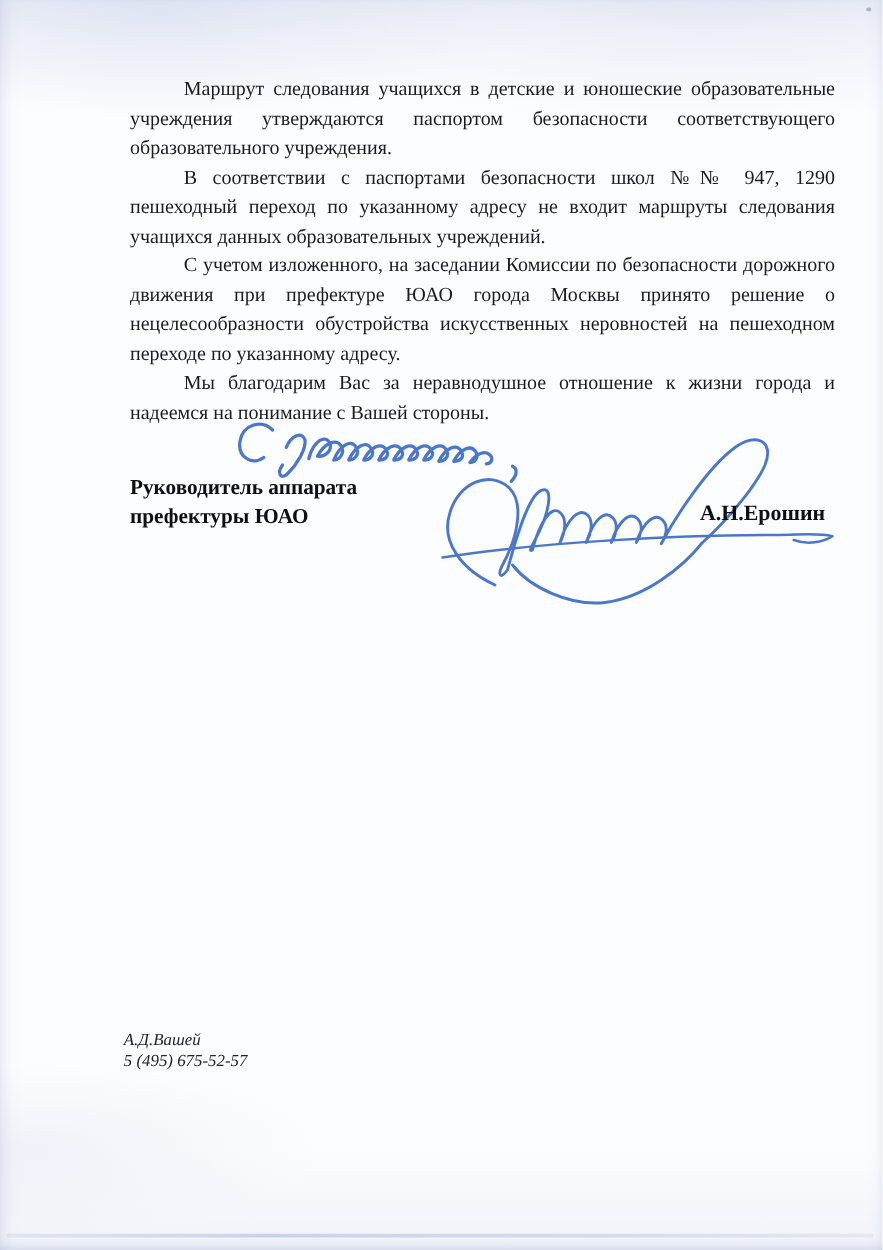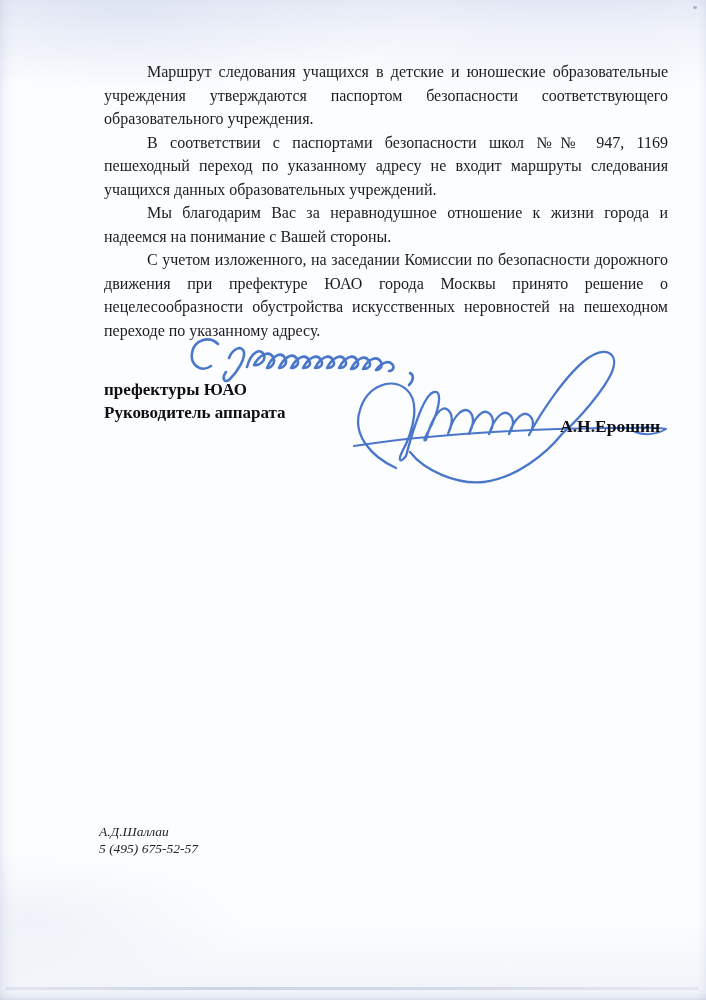--- a/index.html
+++ b/index.html
@@ -27,21 +27,21 @@
   }
   .letter-body p{margin:0;text-indent:43px;}
   .closing-svg{position:absolute;left:80px;top:330px;width:626px;height:170px;}
   .ink{fill:none;stroke:#4b77ca;stroke-linecap:round;stroke-linejoin:round;}
   .signer-title{
     position:absolute;left:104px;top:378px;
     font-size:17px;line-height:23px;font-weight:bold;color:#0e0e14;
     white-space:nowrap;
   }
   .signer-name{
-    position:absolute;left:560px;top:416px;
+    position:absolute;left:560px;top:400px;
     font-size:17.5px;font-weight:bold;color:#0e0e14;white-space:nowrap;
   }
   .footer-exec{
     position:absolute;left:99px;top:824px;
     font-size:13.5px;line-height:16.5px;font-style:italic;color:#23232e;
     white-space:nowrap;
   }
   .scan-bottom-line{
     position:absolute;left:5px;top:987px;width:694px;height:3px;
     background:linear-gradient(90deg,rgba(150,163,200,.18),rgba(152,165,202,.42) 30%,rgba(150,163,200,.30) 70%,rgba(150,163,200,.14));
@@ -53,23 +53,23 @@
   }
   .sr{position:absolute;width:1px;height:1px;overflow:hidden;clip:rect(0 0 0 0);white-space:nowrap;}
 </style>
 </head>
 <body>
 
 <div class="page">
 
   <div class="letter-body">
     <p>Маршрут следования учащихся в детские и юношеские образовательные учреждения утверждаются паспортом безопасности соответствующего образовательного учреждения.</p>
-    <p>В соответствии с паспортами безопасности школ №№ 947, 1169 пешеходный переход по указанному адресу не входит маршруты следования учащихся данных образовательных учреждений.</p>
+    <p>В соответствии с паспортами безопасности школ №№ 947, 1290 пешеходный переход по указанному адресу не входит маршруты следования учащихся данных образовательных учреждений.</p>
+    <p>С учетом изложенного, на заседании Комиссии по безопасности дорожного движения при префектуре ЮАО города Москвы принято решение о нецелесообразности обустройства искусственных неровностей на пешеходном переходе по указанному адресу.</p>
     <p>Мы благодарим Вас за неравнодушное отношение к жизни города и надеемся на понимание с Вашей стороны.</p>
-    <p>С учетом изложенного, на заседании Комиссии по безопасности дорожного движения при префектуре ЮАО города Москвы принято решение о нецелесообразности обустройства искусственных неровностей на пешеходном переходе по указанному адресу.</p>
   </div>
 
   <svg class="closing-svg" viewBox="0 0 626 170" xmlns="http://www.w3.org/2000/svg" aria-hidden="true">
 
     <g>
       <path class="ink" stroke-width="2.6" d="M 138,14 C 129,5 114,10 112,23 C 110,35 121,43 131,36" stroke="#4b77ca"></path>
       <path class="ink" stroke-width="2.6" d="M 149,28 C 153,18 162,15 164,22 C 165,29 158,41 150,49 C 145,54 141,49 146,42" stroke="#4b77ca"></path>
       <path class="ink" stroke-width="2.6" d="M 167,37
         C 171,22 181,17 184,25 C 186,31 179,36 174,35
         C 179,25 189,20 193,27 C 196,32 192,38 187,38
@@ -104,26 +104,26 @@
         C 524,16 540,22 532,42
         C 524,60 500,88 482,104
         C 466,124 436,148 404,152
         C 376,155 344,140 330,122" stroke="#4b77ca"></path>
       <path class="ink" stroke-width="2" d="M 274,116 C 350,104 460,98 540,98 C 560,98 574,96 586,99 C 578,104 566,106 555,102" stroke="#4b77ca"></path>
     </g>
   </svg>
   <span class="sr">С уважением,</span>
 
   <div class="signer-title">
+    <div>Руководитель аппарата</div>
     <div>префектуры ЮАО</div>
-    <div>Руководитель аппарата</div>
   </div>
 
   <div class="signer-name">А.Н.Ерошин</div>
 
   <div class="footer-exec">
-    <div>А.Д.Шаллаи</div>
+    <div>А.Д.Вашей</div>
     <div>5 (495) 675-52-57</div>
   </div>
 
   <div class="scan-bottom-line"></div>
   <div class="scan-speck"></div>
 </div>
 
 </body></html>

